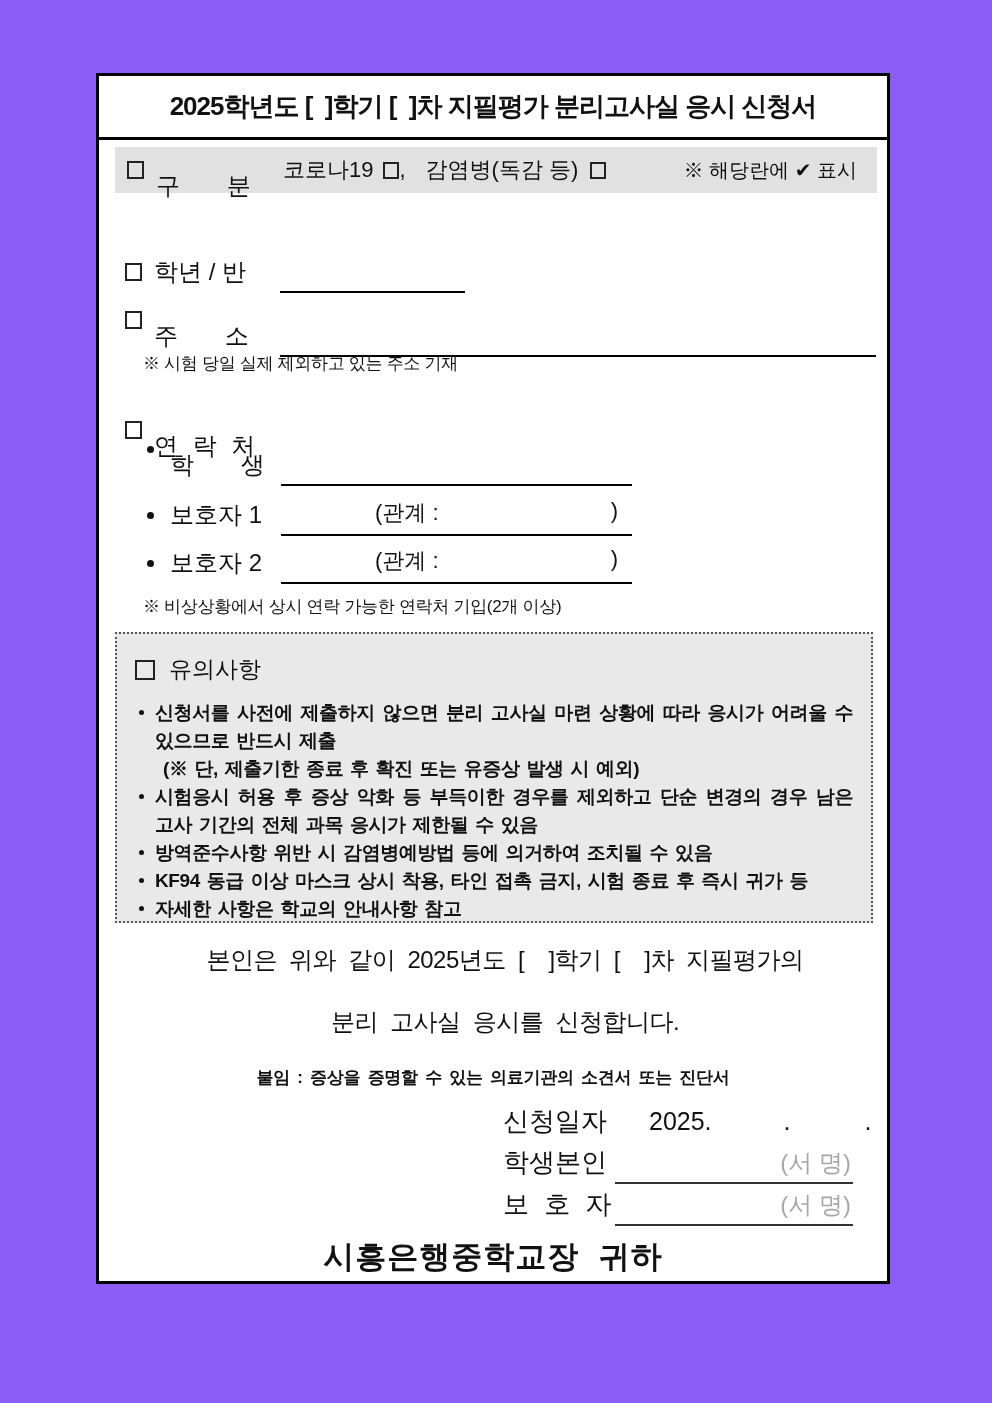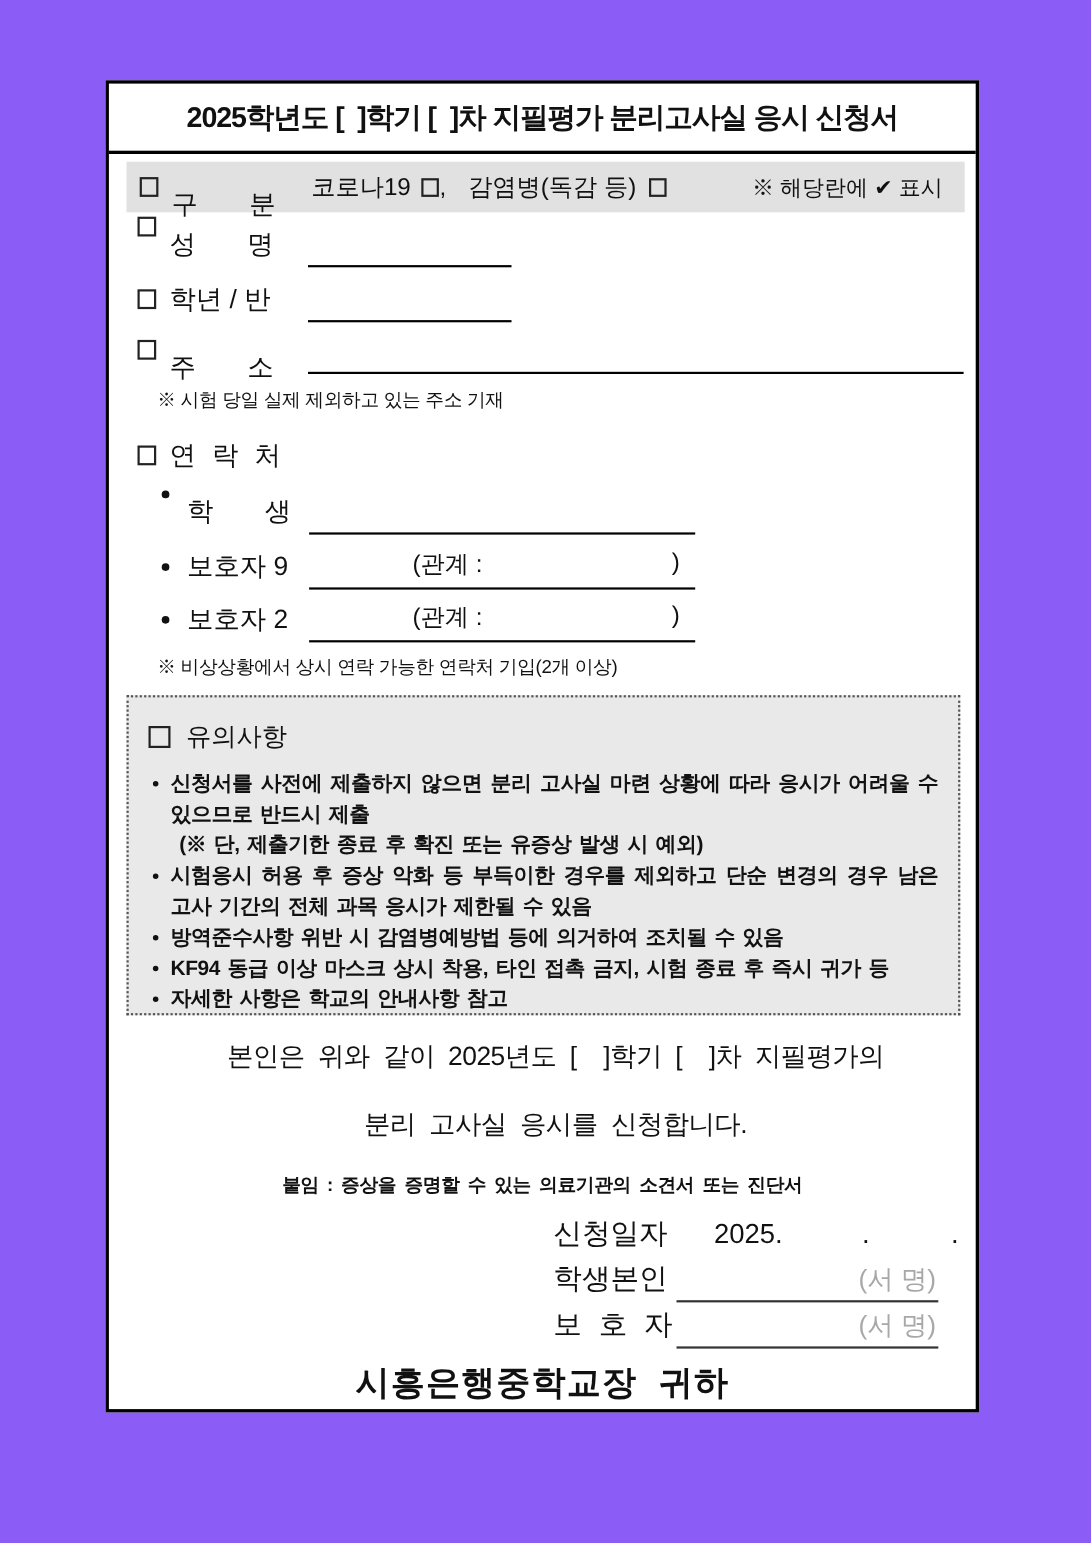--- a/index.html
+++ b/index.html
@@ -20,21 +20,21 @@
 
   .row { position:absolute; display:flex; align-items:center; }
 
   
   .cbx { width:17px; height:18px; border:2px solid #222; box-sizing:border-box; background:transparent; flex:0 0 auto; }
   .cbx.small { width:16px; height:17px; }
   .cbx.big  { width:20px; height:20px; }
 
   .lbl { white-space:pre; font-size:24px; }
   .sp-wide { word-spacing:40px;margin-top:32px; }
-  .sp-sm   { word-spacing:8px; }
+  .sp-sm   { word-spacing:8px;margin-top:32px; }
 
   .gray-row {
     left:16px; top:71px; width:762px; height:46px;
     padding:0 12px; box-sizing:border-box; font-size:22px;
   }
   .gray-row .lbl { font-size:24px; }
   .cat-note { margin-left:auto; margin-right:8px; font-size:20px; white-space:pre; }
 
   .field-row { left:26px; align-items:flex-end; }
   .label-wrap { display:flex; align-items:center; width:155px; flex:0 0 auto; }
@@ -99,37 +99,30 @@
       <span class="cbx"></span>
       <span class="lbl sp-wide" style="width:97px; margin-left:12px;">구 분</span>
       <span style="margin-left:30px; white-space:pre;">코로나19</span>
       <span class="cbx small" style="margin-left:10px;"></span>
       <span>,</span>
       <span style="margin-left:20px; white-space:pre;">감염병(독감 등)</span>
       <span class="cbx small" style="margin-left:12px;"></span>
       <span class="cat-note">※ 해당란에 ✔ 표시</span>
     </div>
 
-    <div class="row field-row" style="top:128px; height:39px;">
-      <span class="label-wrap">
-        <span class="cbx"></span>
-        <span class="lbl sp-wide">성 명</span>
-      </span>
-      <span class="blank w-name"></span>
-    </div>
 
     <div class="row field-row" style="top:178px; height:39px;">
       <span class="label-wrap">
         <span class="cbx"></span>
         <span class="lbl">학년 / 반</span>
       </span>
       <span class="blank w-name"></span>
     </div>
 
-    <div class="row field-row" style="top:225px; height:39px;align-items:center;">
+    <div class="row field-row" style="top:242px; height:39px;">
       <span class="label-wrap">
         <span class="cbx"></span>
         <span class="lbl sp-wide">주 소</span>
       </span>
       <span class="blank w-addr"></span>
     </div>
 
     <div class="note" style="left:44px; top:276px;">※ 시험 당일 실제 제외하고 있는 주소 기재</div>
 
     <div class="row contact-header">
@@ -141,21 +134,21 @@
       <span class="blabel-wrap">
         <span class="dot-bullet"></span>
         <span class="lbl sp-wide">학 생</span>
       </span>
       <span class="blank w-contact"></span>
     </div>
 
     <div class="row brow" style="top:422px; height:38px;">
       <span class="blabel-wrap">
         <span class="dot-bullet"></span>
-        <span class="lbl">보호자 9</span>
+        <span class="lbl">보호자 1</span>
       </span>
       <span class="blank w-contact">
         <span class="rel-txt">(관계 :</span>
         <span class="rel-txt">)</span>
       </span>
     </div>
 
     <div class="row brow" style="top:470px; height:38px;">
       <span class="blabel-wrap">
         <span class="dot-bullet"></span>

